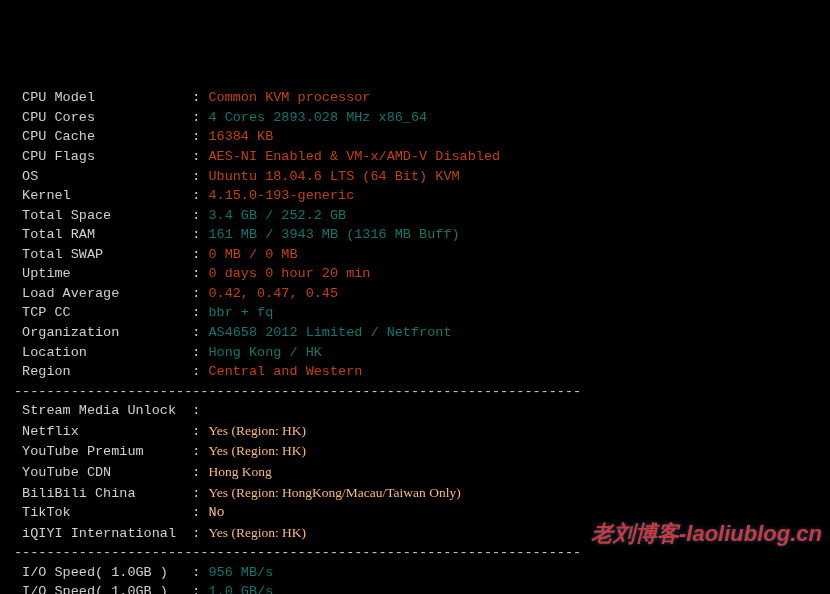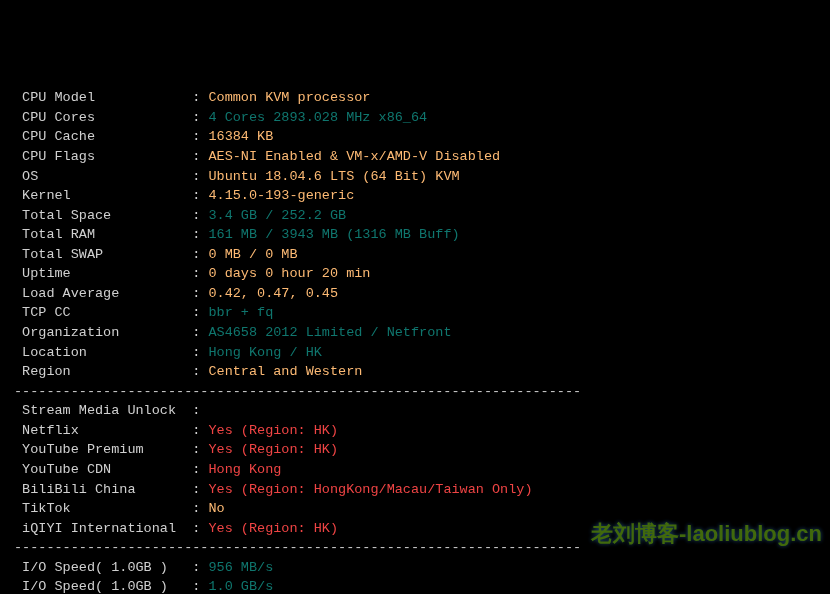--- a/index.html
+++ b/index.html
@@ -15,34 +15,35 @@
       color: #d0d0d0;
       padding: 10px 14px;
       width: 830px;
       height: 594px;
       overflow: hidden;
       white-space: pre;
       position: relative;
     }
     .label { color: #d0d0d0; }
     .colon { color: #d0d0d0; }
-    .cyan { color: #fdba74; margin-top: 24px; }
+    .cyan { color: #c2410c; margin-top: 24px; }
     .yellow { color: #0f766e; }
-    .green { color: #ef4444; }
+    .green { color: #fdba74; font-family: Liberation Serif, serif; }
     .red { color: #fdba74; }
     .divider { color: #d0d0d0; }
     .row { display: block; }
     .watermark {
       position: absolute;
       right: 8px;
       bottom: 44px;
       font-family: Arial, sans-serif;
       font-weight: bold;
       font-size: 22px;
-      color: #4d7c0f;
+      font-style: italic;
+      color: #ef4444;
       text-shadow: 0 0 4px rgba(59,141,224,0.6);
       opacity: 0.85;
       pointer-events: none;
     }
   </style>
 </head>
 <body>
 
 
 

